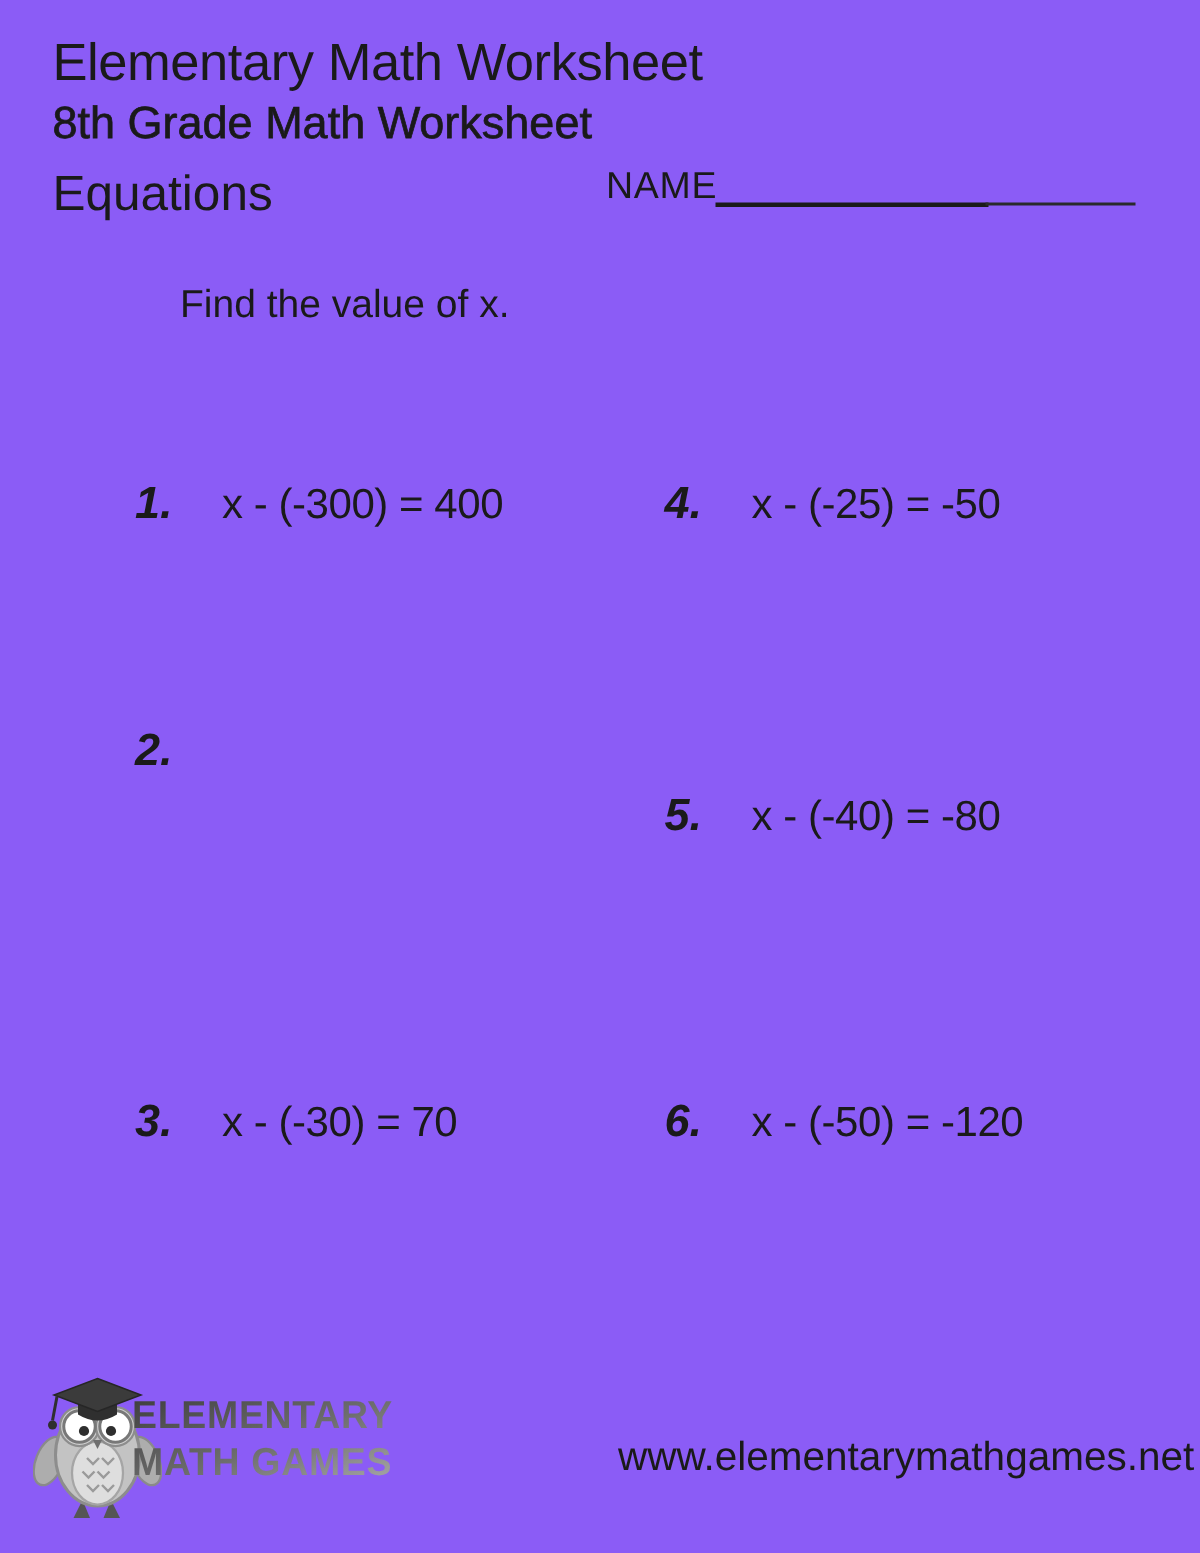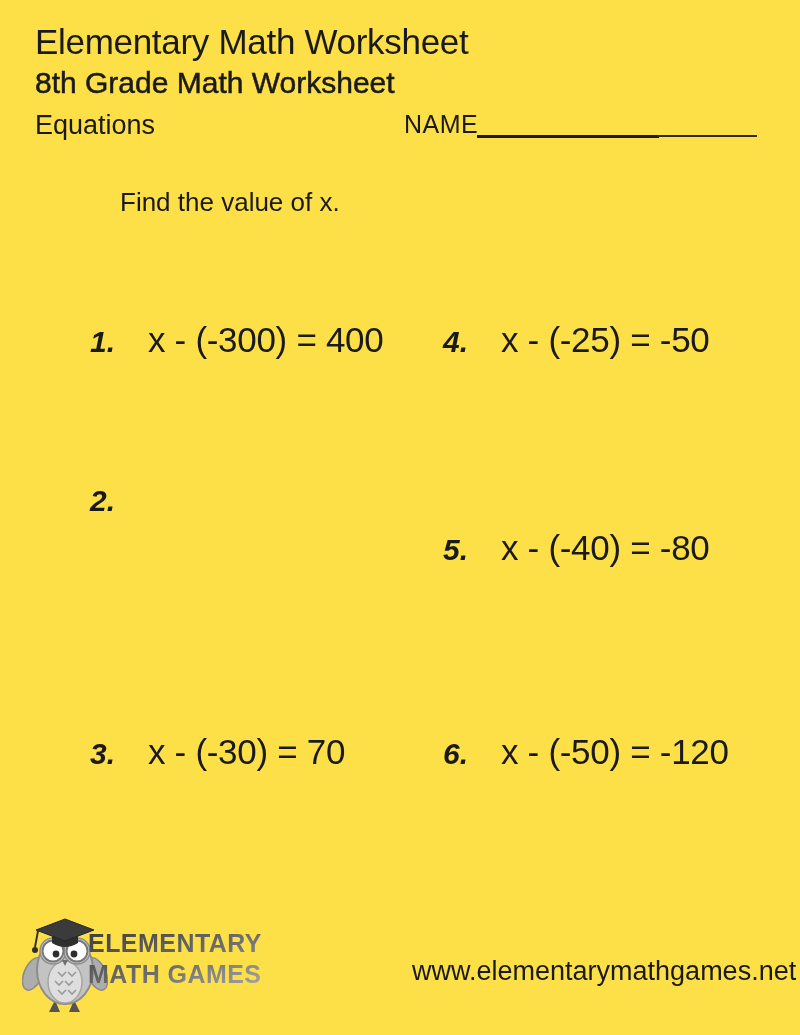--- a/index.html
+++ b/index.html
@@ -1,36 +1,36 @@
 <!DOCTYPE html>
 <html><head>
 <meta charset="utf-8">
 <style>
   html, body { margin: 0; padding: 0; background: #ffffff; }
   .page {
     position: relative;
     width: 800px;
     height: 1035px;
-    background: #fde047;
+    background: #8b5cf6;
     overflow: hidden;
     font-family: "Liberation Sans", sans-serif;
     color: #1a1a1a;
   }
   .title1 {
     position: absolute; left: 35px; top: 22px;
     font-size: 35px; letter-spacing: -0.3px; font-weight: 400;
   }
   .title2 {
     position: absolute; left: 35px; top: 66px;
     font-size: 30px; font-weight: 400; text-align: center;
     -webkit-text-stroke: 0.5px #1a1a1a;
   }
   .topic {
     position: absolute; left: 35px; top: 110px;
-    font-size: 27px;
+    font-size: 33px;
   }
   .name-label {
     position: absolute; left: 404px; top: 110px;
     font-size: 25px; letter-spacing: 0.5px;
   }
   .name-line-a {
     position: absolute; left: 477px; top: 135px;
     width: 182px; height: 3px; background: #1a1a1a;
   }
   .name-line-b {
@@ -40,21 +40,21 @@
   .instructions {
     position: absolute; left: 104px; top: 187px;
     font-size: 26px;
     margin-left: 16px;
   }
   .prob { position: absolute; display: flex; align-items: baseline; white-space: nowrap; }
   .num {
     display: inline-block; width: 58px;
     font-weight: bold; font-style: italic; font-size: 30px;
   }
-  .eq { font-size: 35px; letter-spacing: -0.3px; margin-top: 44px; }
+  .eq { font-size: 28px; letter-spacing: -0.3px; margin-top: 44px; }
   .c1 { left: 90px; }
   .c2 { left: 443px; }
   .r1 { top: 276px; }
   .r2 { top: 484px; }
   .r3 { top: 688px; }
   .owl { position: absolute; left: 22px; top: 914px; }
   .logo {
     position: absolute; left: 88px; top: 928px;
     font-weight: bold; font-size: 26px; line-height: 31px;
     letter-spacing: 0.5px;

